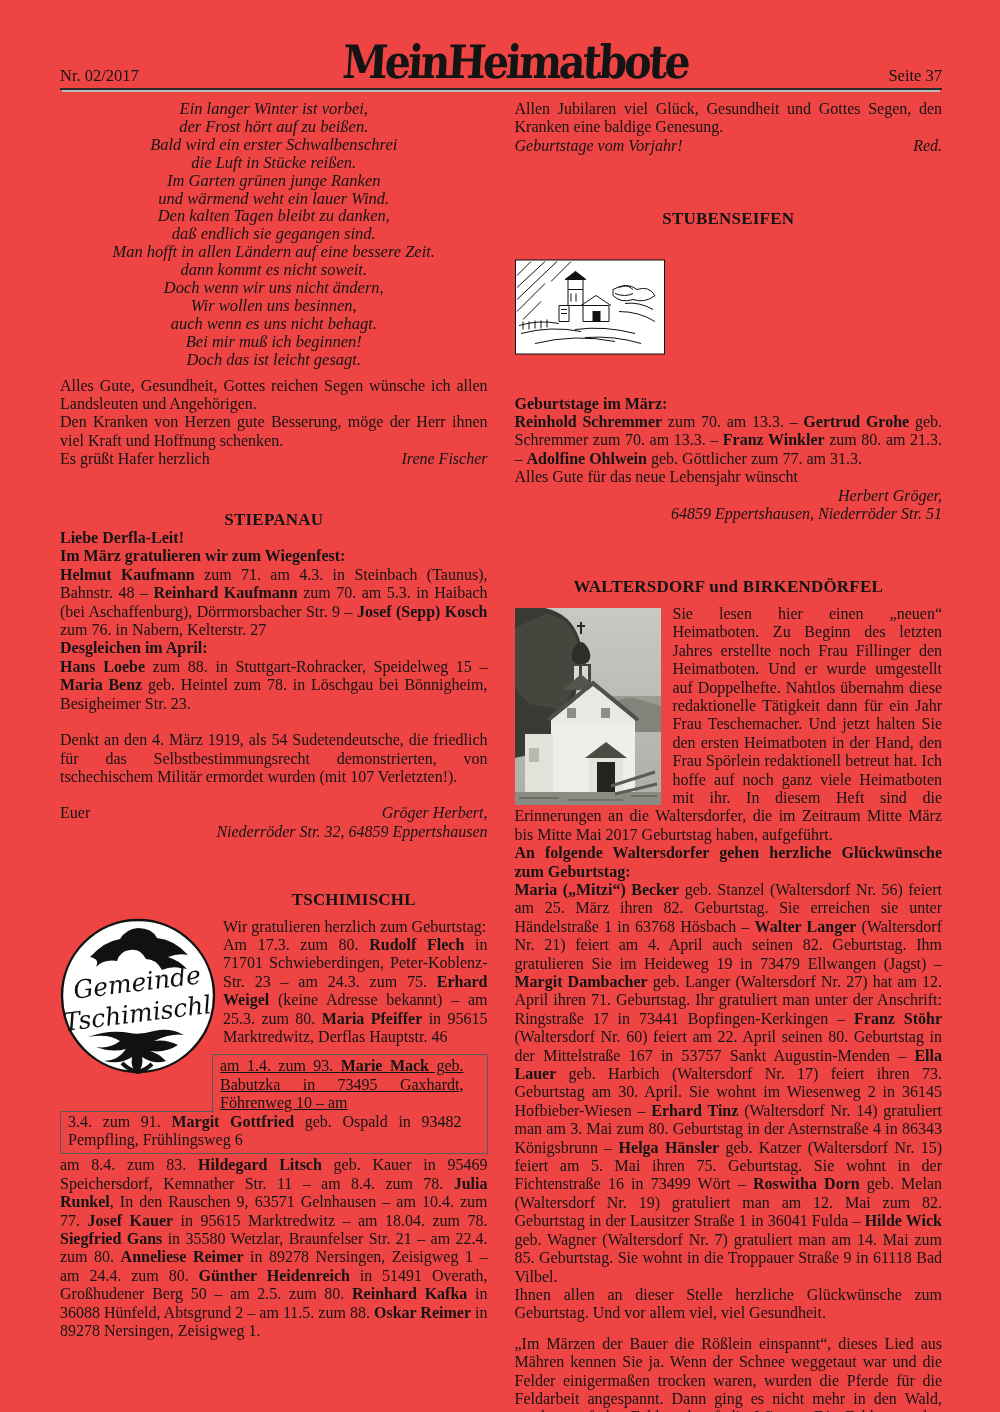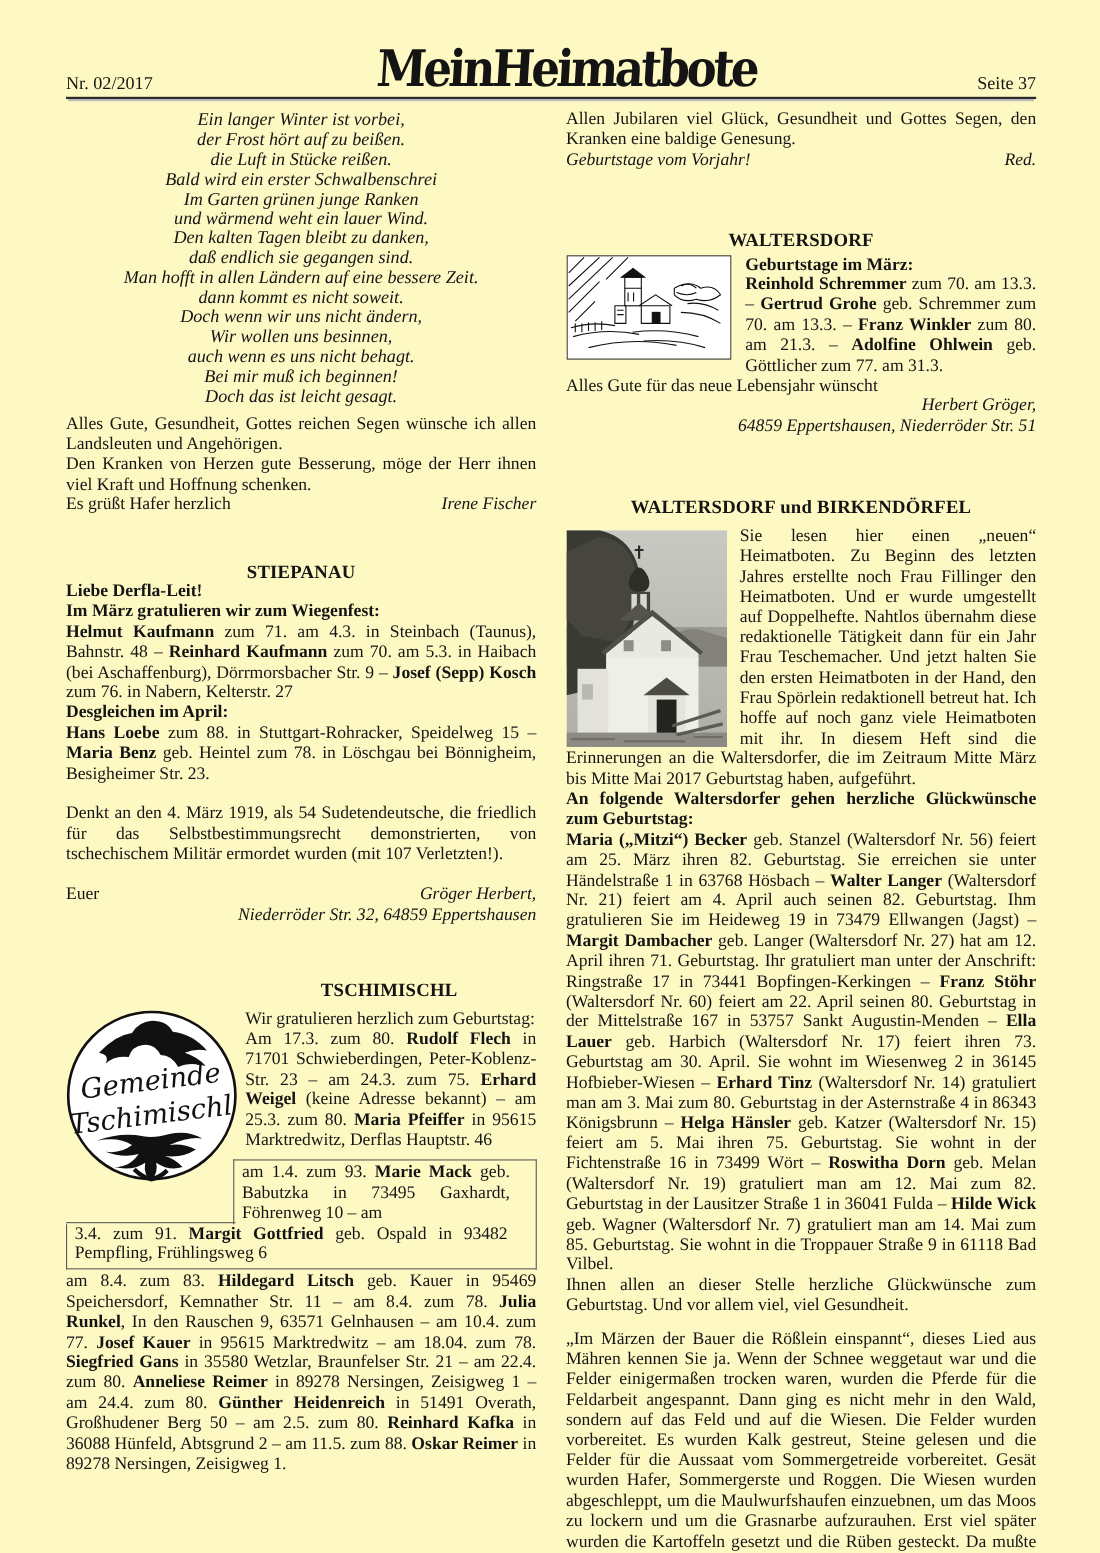--- a/index.html
+++ b/index.html
@@ -1,18 +1,18 @@
 <!DOCTYPE html>
 <html><head>
 <meta charset="utf-8">
 <style>
   html,body { margin:0; padding:0; background:#e8e8e8; }
   .page {
     position:relative; width:1000px; height:1412px; margin:0 auto;
-    background:#fef9c3; color:#141414;
+    background:#ef4444; color:#141414;
     font-family:"Liberation Serif","DejaVu Serif",serif;
     font-size:16px; line-height:18.4px; overflow:hidden;
   }
   
   .header {
     position:absolute; top:36px; left:60px; right:58px; height:52px;
     border-bottom:2.5px solid #2b2b2b; box-shadow:0 4px 0 -2px #b9b9b9;
     display:flex; align-items:flex-end; justify-content:space-between;
   }
   .issue-no, .page-no { font-size:16.5px; padding-bottom:3px; }
@@ -32,25 +32,25 @@
   .sec-head { text-align:center; font-weight:bold; font-size:17px; letter-spacing:.2px; }
   .sig-row { display:flex; justify-content:space-between; align-items:flex-end;gap:23px; }
   
   .poem { font-style:italic; text-align:center; font-size:16.5px; line-height:17.9px; }
   
   .notice-box { border:1.4px solid #5a5a5a; padding:3px 8px 5px 8px; margin:7px 0 6px 0; }
   
   .tsch { position:relative; margin-top:50px; }
   .tsch-stamp { position:absolute; left:0; top:24px; width:156px; height:162px; }
   .tsch-indent { margin-left:163px; }
-  .gbox-top { margin-left:152px; border:1.4px solid #5a5a5a; border-bottom:none; padding:2px 23px 0 7px; }
+  .gbox-top { margin-left:152px; border:1.4px solid #5a5a5a; border-bottom:none; padding:2px 23px 0 7px;text-decoration:underline; }
   .gbox-bottom { position:relative; border:1.4px solid #5a5a5a; border-top:none; padding:0 25px 4px 7px; }
   .gbox-bottom .step-line { position:absolute; top:-1.4px; left:-1.4px; width:154px; border-top:1.4px solid #5a5a5a; }
   
-  .stub-row { display:flex; gap:13px; margin-top:3px; }
+  .stub-row { display:flex; gap:13px; margin-top:3px;flex-direction:column; }
   .stub-sketch { flex:0 0 150px; }
   .stub-text { flex:1; }
   
   .walt-photo { float:left; width:146px; height:197px; margin:3px 12px 2px 0; }
   .spacer-42 { height:42px; } .spacer-18 { height:18px; }
   .spacer-8 { height:8px; } .spacer-12 { height:12px; } .spacer-55 { height:55px; }
   .mt2 { margin-top:2px; }
   svg { display:block; }
 </style>
 </head>
@@ -64,22 +64,22 @@
     <span class="page-no">Seite 37</span>
   </div>
 
   <div class="columns">
 
     <div class="col">
 
       <div class="poem">
         <div>Ein langer Winter ist vorbei,</div>
         <div>der Frost hört auf zu beißen.</div>
+        <div>Bald wird ein erster Schwalbenschrei</div>
         <div>die Luft in Stücke reißen.</div>
-        <div>Bald wird ein erster Schwalbenschrei</div>
         <div>Im Garten grünen junge Ranken</div>
         <div>und wärmend weht ein lauer Wind.</div>
         <div>Den kalten Tagen bleibt zu danken,</div>
         <div>daß endlich sie gegangen sind.</div>
         <div>Man hofft in allen Ländern auf eine bessere Zeit.</div>
         <div>dann kommt es nicht soweit.</div>
         <div>Doch wenn wir uns nicht ändern,</div>
         <div>Wir wollen uns besinnen,</div>
         <div>auch wenn es uns nicht behagt.</div>
         <div>Bei mir muß ich beginnen!</div>
@@ -140,21 +140,21 @@
 
     <div class="col">
 
       <p>Allen Jubilaren viel Glück, Gesundheit und Gottes Segen, den Kranken eine baldige Genesung.</p>
       <div class="sig-row">
         <span class="it">Geburtstage vom Vorjahr!</span>
         <span class="it">Red.</span>
       </div>
 
       <div class="spacer-55"></div>
-      <div class="sec-head">WALTERSDORF</div>
+      <div class="sec-head">STUBENSEIFEN</div>
       <div class="stub-row">
         <svg class="stub-sketch" viewBox="0 0 150 95" width="150" height="95">
           <rect x="0.5" y="0.5" width="149" height="94" fill="#ffffff" stroke="#111" stroke-width="1"></rect>
           <g stroke="#111" stroke-width="1" fill="none">
             <path d="M2 28 L30 2 M2 40 L42 2 M2 52 L30 24 M8 60 L26 42 M36 22 L56 2 M2 16 L16 2"></path>
             <path d="M60 18 v-6 m-3 3 h6"></path>
             <rect x="53" y="20" width="15" height="26" fill="#fff"></rect>
             <path d="M50 20 L60.5 12 L71 20 Z" fill="#111"></path>
             <path d="M53 30 h15 M56 34 v8 m5 -8 v8"></path>
             <path d="M68 46 h26 v16 h-26 Z" fill="#fff"></path>

